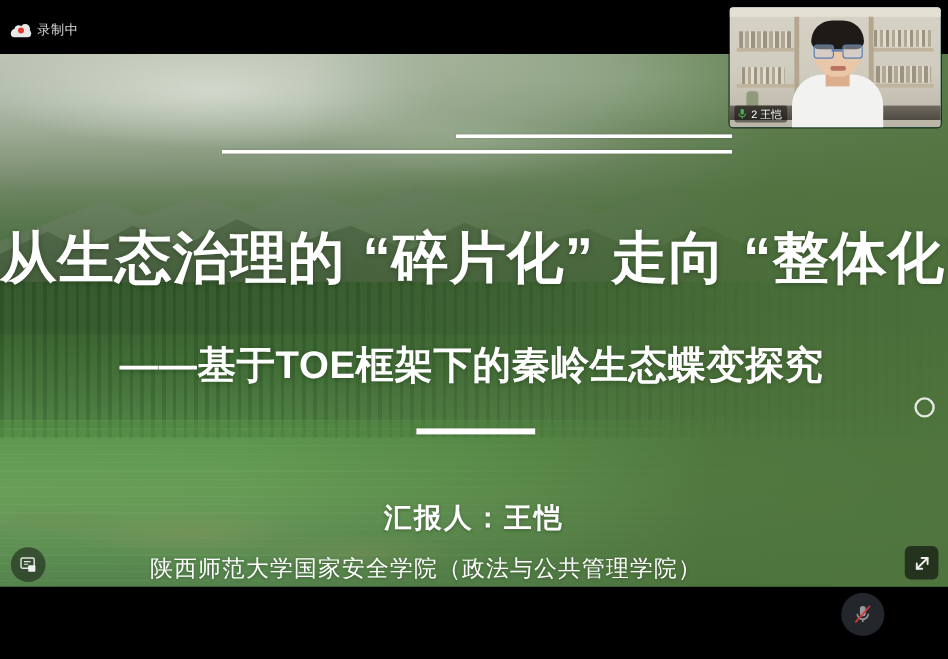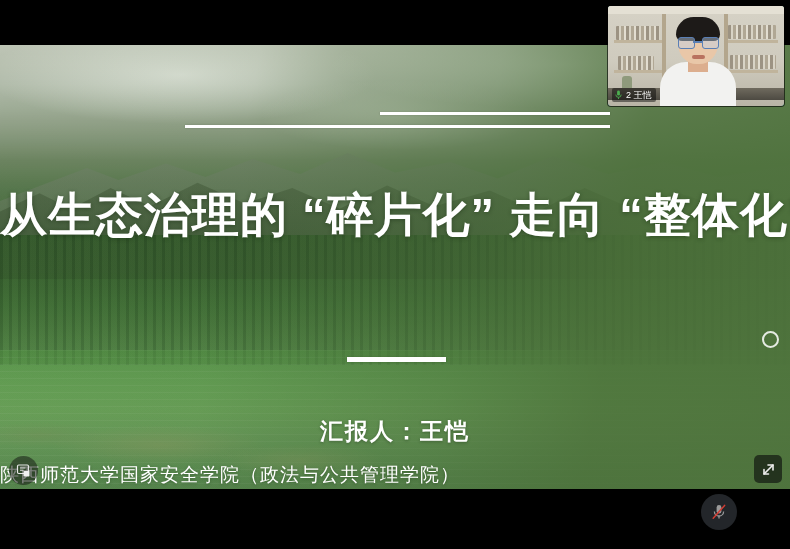--- a/index.html
+++ b/index.html
@@ -257,21 +257,21 @@
     font-size: 23px;
     letter-spacing: 2px;
     line-height: 30px;
     text-shadow: 0 1px 3px rgba(20,40,16,0.4);
     font-weight: bold;
   }
   .slide-org {
     position: absolute;
     left: 0; top: 417px;
     width: 710px;
-    text-align: left;
+    text-align: center;
     color: #ffffff;
     font-family: "Liberation Serif", "DejaVu Serif", serif;
     font-size: 19px;
     letter-spacing: 1px;
     line-height: 26px;
     text-shadow: 0 1px 3px rgba(20,40,16,0.4);
   }
 
   
   .annotate-btn {
@@ -466,20 +466,21 @@
     <div class="ridge ridge-front"></div>
     <div class="forest"></div>
     <div class="lake"></div>
     <div class="shore"></div>
     <div class="slide-wash"></div>
 
     <div class="deco-line deco-line-top-right"></div>
     <div class="deco-line deco-line-top-left"></div>
 
     <div class="slide-title">从生态治理的 “碎片化” 走向 “整体化”</div>
+    <div class="slide-subtitle">——基于TOE框架下的秦岭生态蝶变探究</div>
     <div class="slide-bullet-circle"></div>
 
     <div class="deco-line deco-line-mid"></div>
 
     <div class="slide-presenter">汇报人：王恺</div>
     <div class="slide-org">陕西师范大学国家安全学院（政法与公共管理学院）</div>
 
   </div>
 
   <div class="annotate-btn">
@@ -492,20 +493,31 @@
   </div>
 
   <div class="expand-btn">
     <svg width="15" height="15" viewBox="0 0 15 15">
       <path d="M3 12 L12 3" stroke="#ededed" stroke-width="1.6" stroke-linecap="round"></path>
       <path d="M12 3 L12 8 M12 3 L7 3" stroke="#ededed" stroke-width="1.6" stroke-linecap="round" fill="none"></path>
       <path d="M3 12 L3 7.5 M3 12 L7.5 12" stroke="#ededed" stroke-width="1.6" stroke-linecap="round" fill="none"></path>
     </svg>
   </div>
 
+  <div class="top-bar">
+    <div class="rec-indicator">
+      <div class="cloud-icon">
+        <div class="cbody"></div>
+        <div class="cpuff1"></div>
+        <div class="cpuff2"></div>
+        <div class="cdot"></div>
+      </div>
+      <div class="rec-text">录制中</div>
+    </div>
+  </div>
 
   <div class="bottom-bar"></div>
   <div class="mic-btn">
     <svg width="20" height="20" viewBox="0 0 20 20">
       <rect x="7.6" y="3" width="4.8" height="8.6" rx="2.4" fill="#9a9a9a"></rect>
       <path d="M5.4 9.4 a4.6 4.6 0 0 0 9.2 0" fill="none" stroke="#9a9a9a" stroke-width="1.3"></path>
       <line x1="10" y1="14" x2="10" y2="16.4" stroke="#9a9a9a" stroke-width="1.3"></line>
       <line x1="4.2" y1="16.2" x2="15.6" y2="3.4" stroke="#d23c33" stroke-width="1.5" stroke-linecap="round"></line>
     </svg>
   </div>

